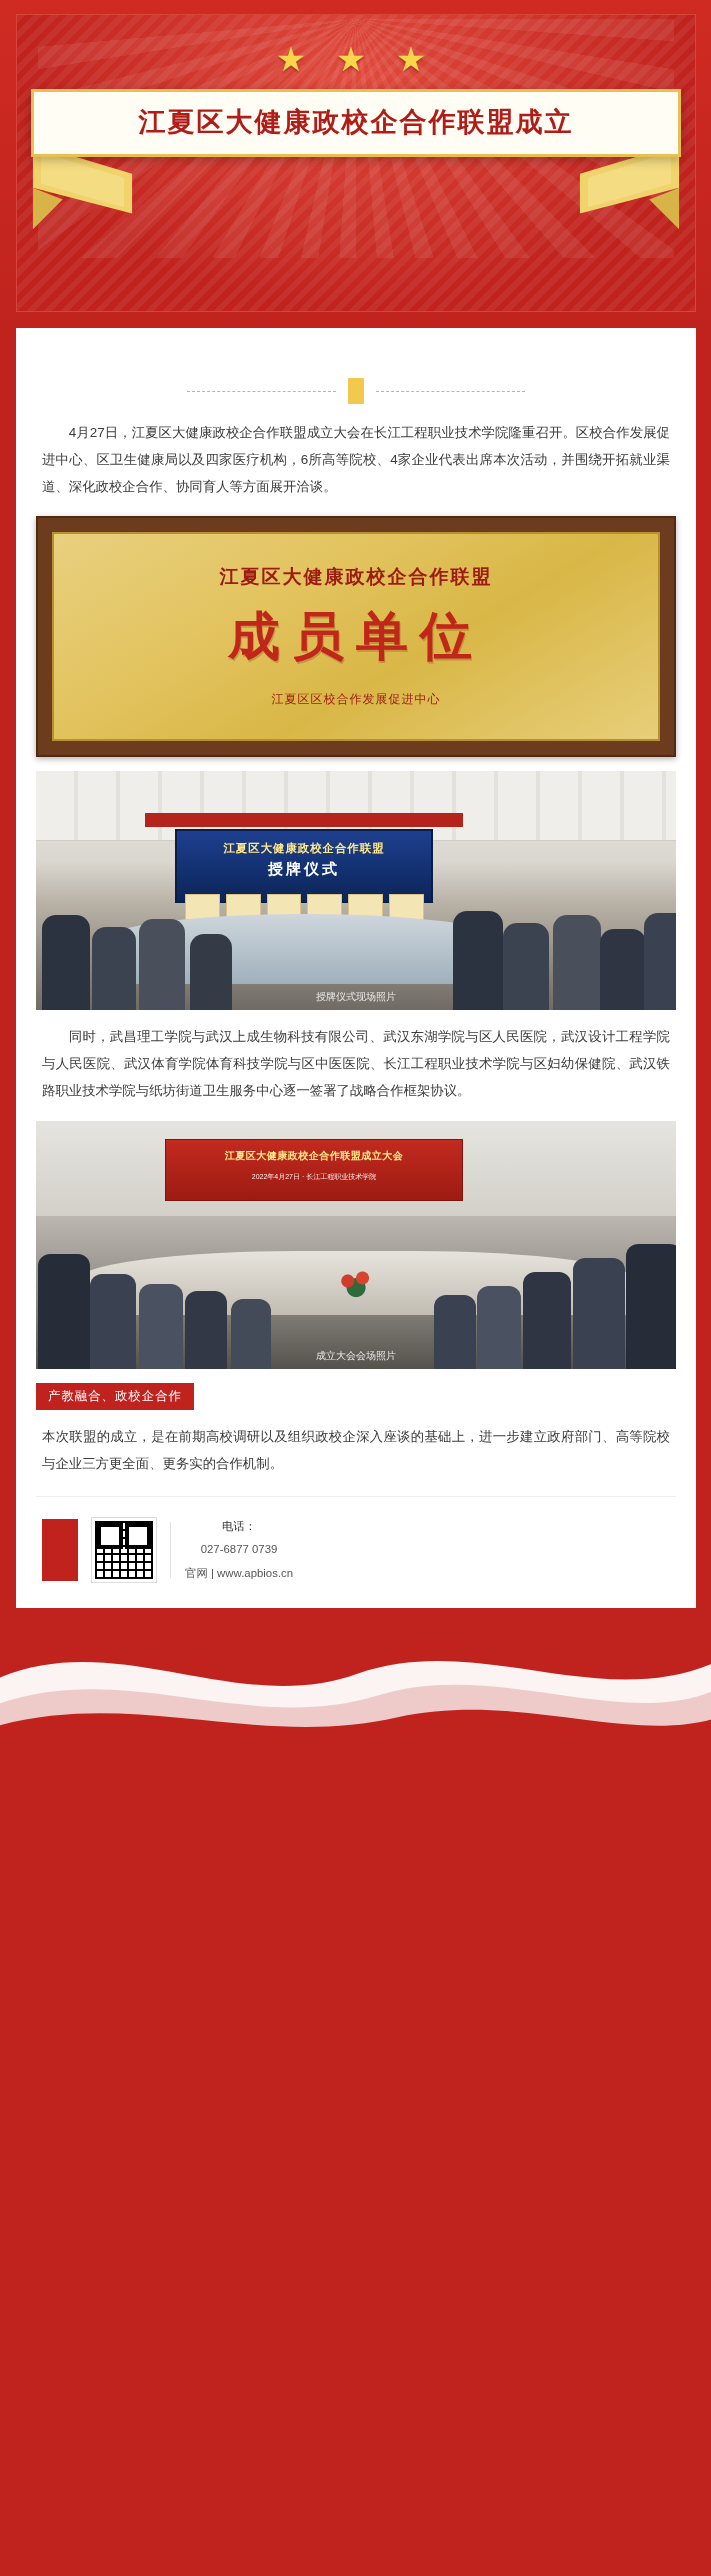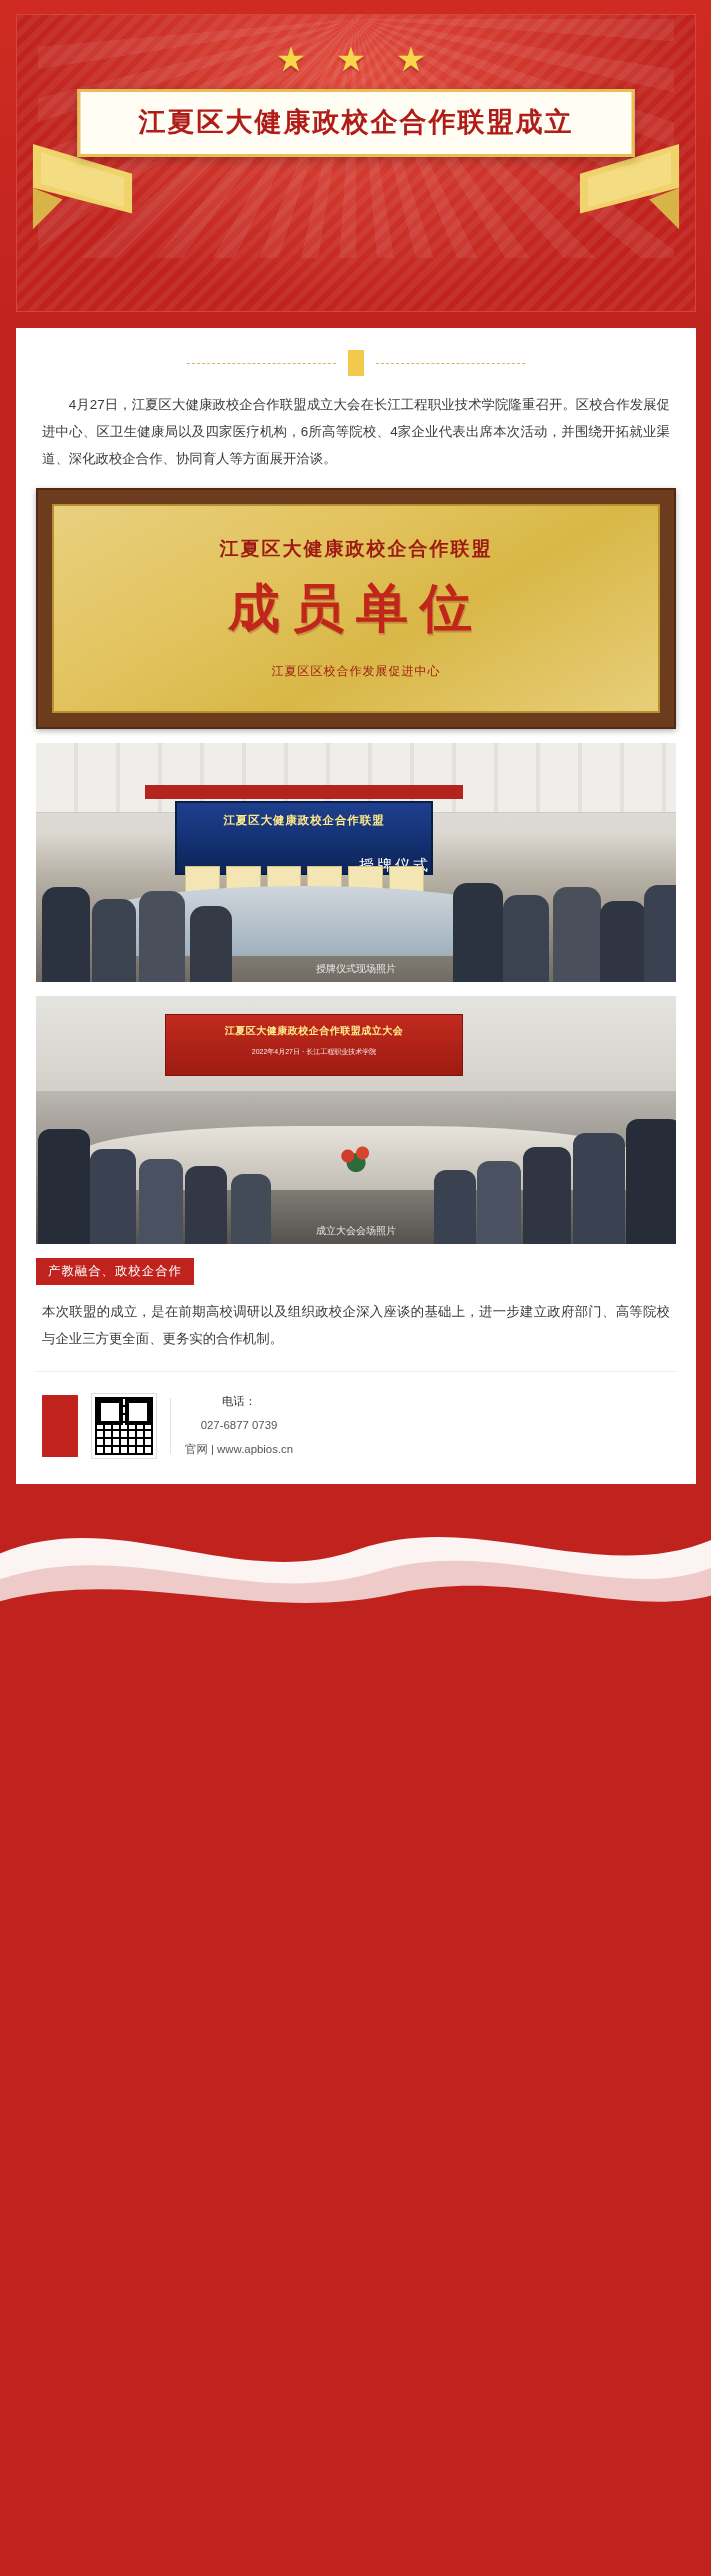--- a/index.html
+++ b/index.html
@@ -50,21 +50,21 @@
     text-align: center;
     color: #f7d64a;
     font-size: 34px;
     letter-spacing: 10px;
     text-shadow: 0 2px 2px rgba(0,0,0,.25);
   }
   .title-plate {
     position: absolute;
     top: 74px; left: 50%;
     transform: translateX(-50%);
-    width: 557px;
+    width: 650px;
     background: #fffdf4;
     border: 3px solid #e8bf52;
     box-shadow: 0 3px 10px rgba(0,0,0,.25);
     padding: 14px 10px 16px;
     text-align: center;
   }
   .title-plate h1 {
     font-family: "Liberation Serif", serif;
     font-size: 27px;
     font-weight: bold;
@@ -79,21 +79,21 @@
   }
   .ribbon-left { left: 6px; }
   .ribbon-right { right: 6px; }
   .ribbon-left svg, .ribbon-right svg { width:100%; height:100%; display:block; }
 
   
   .card {
     position: relative;
     margin: 0 16px 0;
     background: #ffffff;
-    padding: 16px 0 0;
+    padding: 44px 0 0;
   }
   .card-top-deco {
     text-align: center;
     padding: 6px 0 16px;
     position: relative;
   }
   .deco-line {
     display: inline-block;
     width: 149px;
     border-top: 1px dashed #d8b36a;
@@ -187,22 +187,22 @@
   .p1-screen {
     position:absolute; left:139px; top:58px; width:258px; height:74px;
     background: linear-gradient(180deg,#1e3f8f 0%, #12306f 60%, #0d2456 100%);
     border: 2px solid #0a1d45;
   }
   .p1-screen .s1 {
     color:#ffe98a; font-size:11.4px; text-align:center; margin-top:10px;
     font-weight:bold; letter-spacing:1px;
   }
   .p1-screen .s2 {
-    color:#fff; font-size:15px; text-align:right; margin-top:28px;
-    font-weight:normal; letter-spacing:3px;
+    color:#fff; font-size:15px; text-align:center; margin-top:4px;
+    font-weight:bold; letter-spacing:3px;
   }
   .p1-banner {
     position:absolute; left:109px; top:42px; width:318px; height:14px;
     background:#b5241c;
   }
   .p1-table {
     position:absolute; left:70px; bottom:26px; width:398px; height:70px;
     background: linear-gradient(180deg,#cfd6dc 0%, #9fb0bd 100%);
     border-radius: 50% 50% 10px 10px / 26px 26px 8px 8px;
   }
@@ -392,20 +392,21 @@
         <i style="left:154px;width:42px; height:76px; background:#343b47;"></i>
         <i style="left:417px;width:50px; height:99px;"></i>
         <i style="left:467px;width:46px; height:87px; background:#3c4350;"></i>
         <i style="left:517px;width:48px; height:95px; background:#4a4f5c;"></i>
         <i style="left:564px;width:46px; height:81px; background:#2f3542;"></i>
         <i style="left:608px;width:48px; height:97px; background:#3a4150;"></i>
       </div>
       <div class="cap">授牌仪式现场照片</div>
     </div>
 
+    <p class="body">同时，武昌理工学院与武汉上成生物科技有限公司、武汉东湖学院与区人民医院，武汉设计工程学院与人民医院、武汉体育学院体育科技学院与区中医医院、长江工程职业技术学院与区妇幼保健院、武汉铁路职业技术学院与纸坊街道卫生服务中心逐一签署了战略合作框架协议。</p>
 
     <div class="photo photo2">
       <div class="p2-backwall"></div>
       <div class="p2-banner">
         <div class="b1">江夏区大健康政校企合作联盟成立大会</div>
         <div class="b2">2022年4月27日 · 长江工程职业技术学院</div>
       </div>
       <div class="p2-table"></div>
       <div class="p2-flowers"></div>
       <div class="p2-people">

